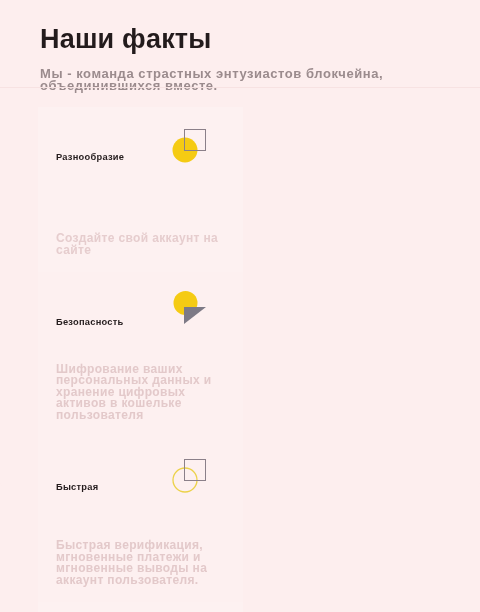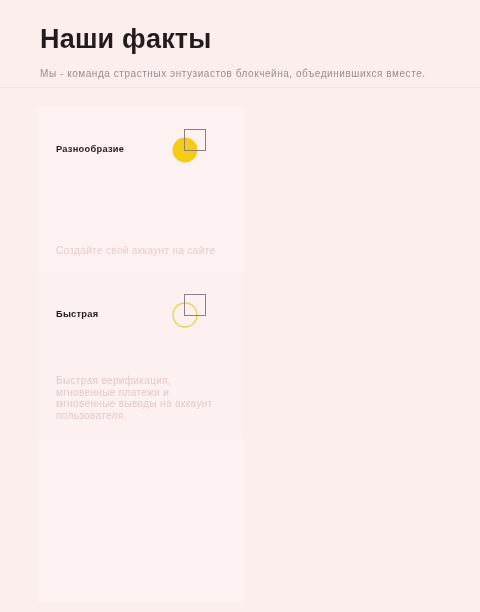--- a/index.html
+++ b/index.html
@@ -44,25 +44,25 @@
   .page-title {
     margin: 0;
     font-size: 27px;
     line-height: 34px;
     font-weight: 700;
     letter-spacing: 0.2px;
     color: #231b1c;
   }
   .page-subtitle {
     margin: 12px 0 0 0;
-    font-size: 10px;
+    font-size: 13px;
     line-height: 12px;
     letter-spacing: 0.55px;
     color: #9b8b8d;
-    font-weight: 400;
+    font-weight: 700;
   }
 
   
   .grid {
     position: relative;
     display: flex;
     flex-wrap: wrap;
     padding: 19px 33px 0 38px;
     box-sizing: border-box;
   }
@@ -81,21 +81,21 @@
     background: #fdf0f0;
   }
 
   .card-head {
     position: relative;
     height: 42px;
   }
   .card-title {
     position: absolute;
     left: 0;
-    top: 15px;
+    top: 23px;
     margin: 0;
     font-size: 9.3px;
     line-height: 12px;
     font-weight: 700;
     letter-spacing: 0.25px;
     color: #241c1d;
     white-space: nowrap;
   }
 
   
@@ -108,25 +108,25 @@
   }
   .card-icon svg {
     display: block;
     width: 46px;
     height: 44px;
     overflow: visible;
   }
 
   .card-desc {
     margin: auto 0 0 0;
-    font-size: 10px;
+    font-size: 12px;
     line-height: 11.4px;
     letter-spacing: 0.35px;
     color: #e3c9ca;
-    font-weight: 400;
+    font-weight: 700;
     max-width: 165px;
   }
   .card-desc.short {
     color: #e6cdce;
   }
 </style>
 </head>
 <body>
 
 <div class="page">
@@ -144,20 +144,32 @@
         <span class="card-icon">
           <svg viewBox="0 0 46 44">
             <circle cx="16" cy="25" r="12.5" fill="#f5cb13"></circle>
             <rect x="15.5" y="4.5" width="21" height="21" fill="none" stroke="#8b8089" stroke-width="1"></rect>
           </svg>
         </span>
       </div>
       <p class="card-desc short">Создайте свой аккаунт на сайте</p>
     </div>
 
+    <div class="card alt">
+      <div class="card-head">
+        <h2 class="card-title">Безопасность</h2>
+        <span class="card-icon">
+          <svg viewBox="0 0 46 44">
+            <circle cx="16.5" cy="13" r="12" fill="#f5cb13"></circle>
+            <polygon points="15,17 37,17 15,34" fill="#7d7a86"></polygon>
+          </svg>
+        </span>
+      </div>
+      <p class="card-desc">Шифрование ваших персональных данных и хранение цифровых активов в кошельке пользователя</p>
+    </div>
 
     <div class="card alt">
       <div class="card-head">
         <h2 class="card-title">Быстрая</h2>
         <span class="card-icon">
           <svg viewBox="0 0 46 44">
             <circle cx="16" cy="25" r="12" fill="none" stroke="#ecd24a" stroke-width="1.3"></circle>
             <rect x="15.5" y="4.5" width="21" height="21" fill="none" stroke="#8b8089" stroke-width="1"></rect>
           </svg>
         </span>

